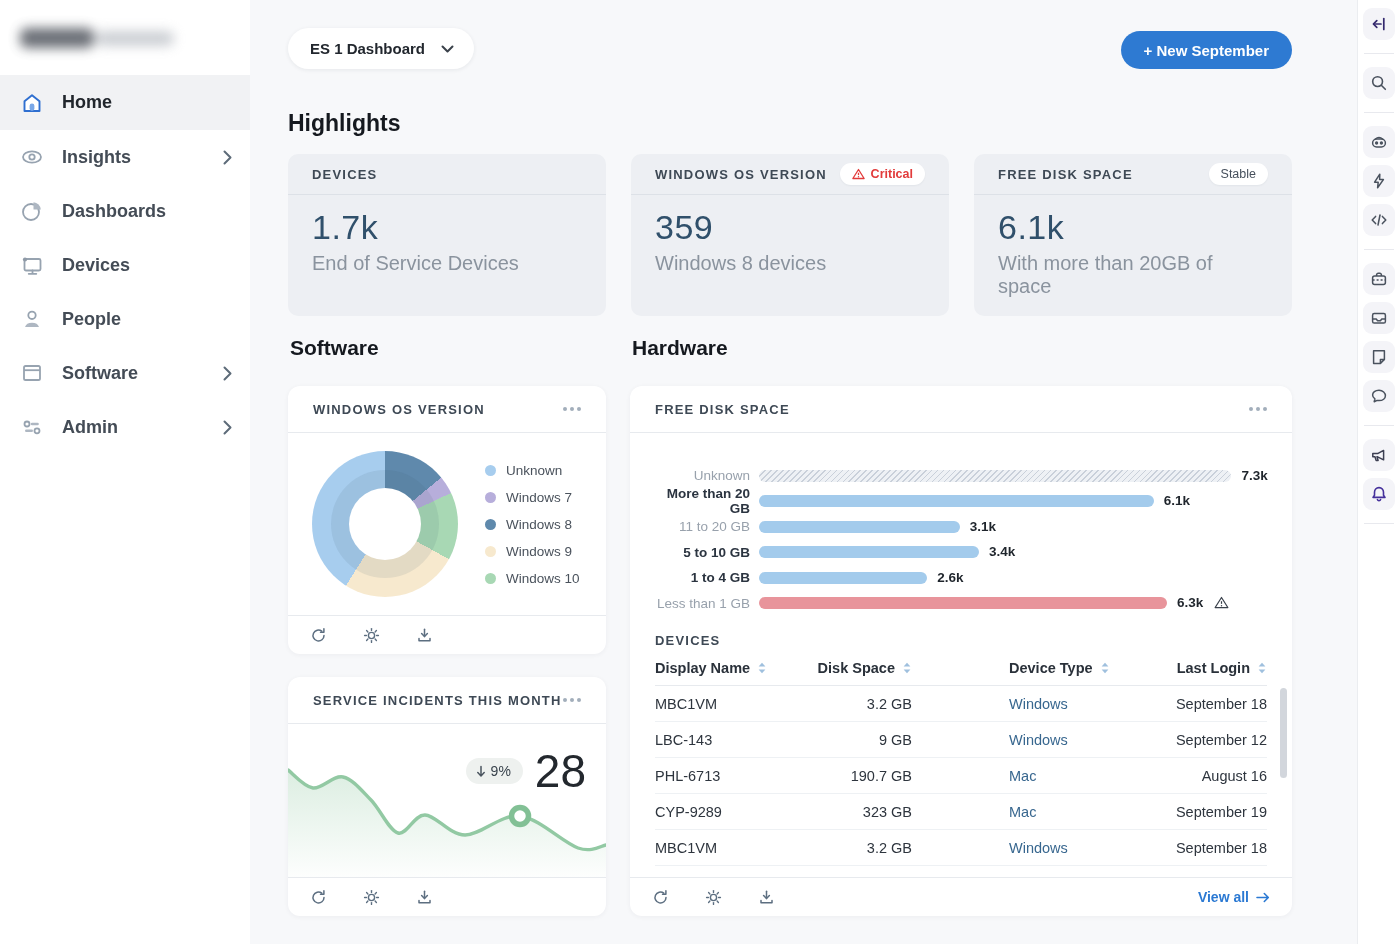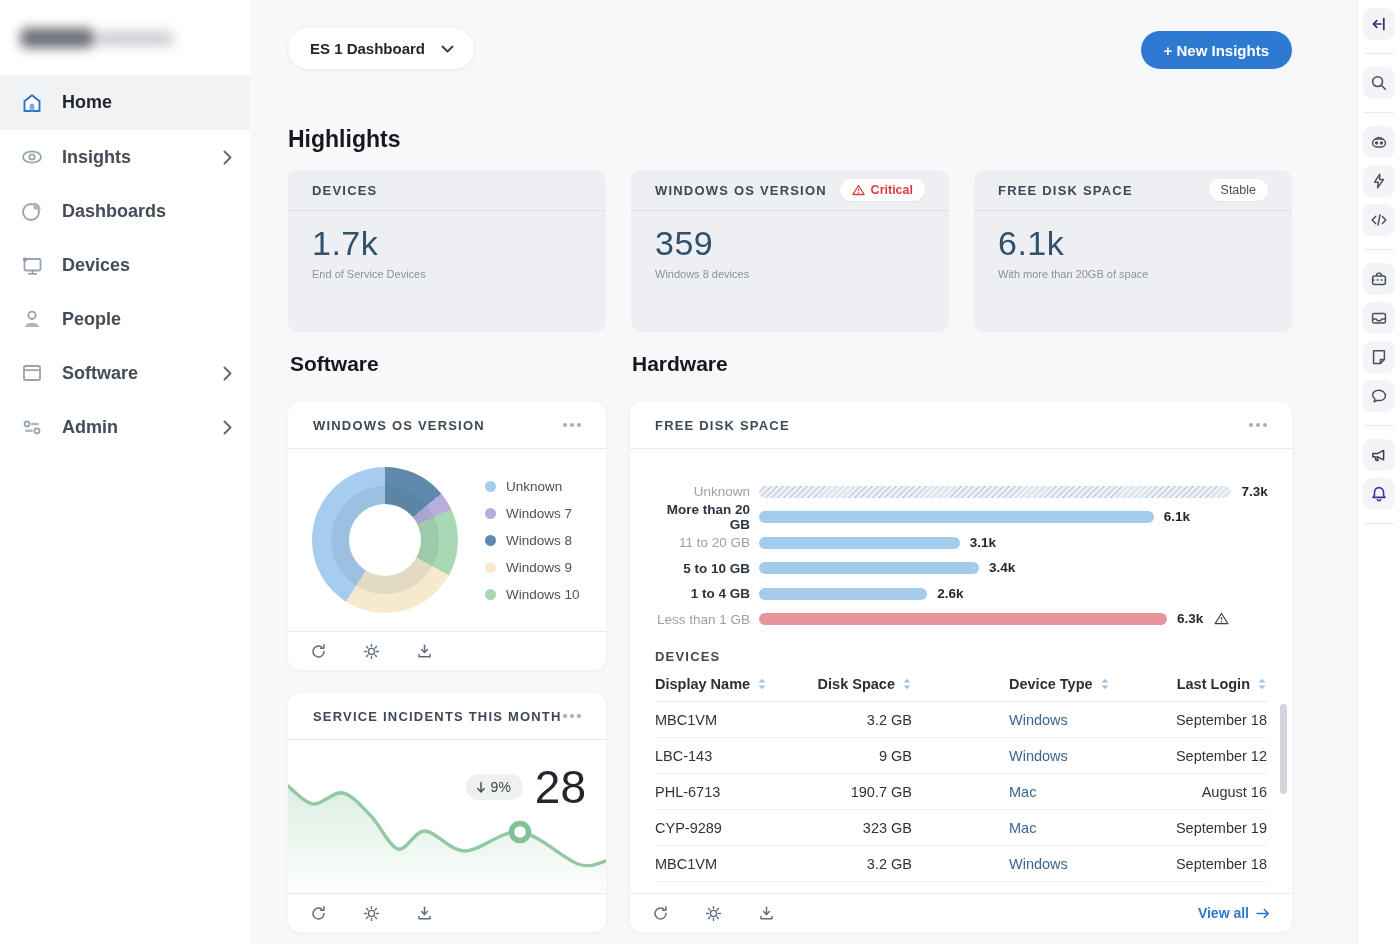--- a/index.html
+++ b/index.html
@@ -25,31 +25,31 @@
   .rail-btn { width:32px; height:32px; border-radius:9px; background:#f4f4f8; display:flex; align-items:center; justify-content:center; margin-bottom:7px; cursor:pointer; }
   .rail-div { width:30px; height:1px; background:#e8e9ee; margin:6px 0 13px; }
 
   
   .main { position:absolute; left:250px; right:43px; top:0; height:100%; padding:28px 65px 0 38px; }
   .topbar { display:flex; justify-content:space-between; align-items:flex-start; }
   .selector { display:inline-flex; align-items:center; gap:16px; background:#fff; border-radius:21px; height:41px; padding:0 20px 0 22px;
               box-shadow:0 1px 4px rgba(25,35,50,.08); font-weight:700; font-size:15px; color:#22272e; cursor:pointer; }
   .btn-new { background:#2e7ad2; color:#fff; height:38px; border-radius:19px; padding:0 23px; font-size:15px; font-weight:600;
              display:inline-flex; align-items:center; margin-top:3px; border:none; cursor:pointer; }
-  .h1 { font-size:23px; font-weight:600; color:#15191f; margin-top:57px; }
+  .h1 { font-size:23px; font-weight:600; color:#15191f; margin-top:41px; }
   .h2 { font-size:21px; font-weight:600; color:#15191f; margin:0 0 26px 2px; }
 
   
   .cards-row { display:grid; grid-template-columns:1fr 1fr 1fr; gap:25px; margin-top:17px; }
   .hcard { background:#edeff3; border-radius:10px; height:162px; }
   .hcard-head { height:41px; display:flex; align-items:center; justify-content:space-between; padding:0 24px; border-bottom:1px solid #dde1e7; }
   .card-title { font-size:13px; font-weight:700; letter-spacing:1.2px; color:#3e4955; }
   .hcard-body { padding:13px 24px 0; }
   .hcard-value { font-size:34px; font-weight:300; color:#30506b; letter-spacing:.5px; line-height:1.15; }
-  .hcard-sub { font-size:11px; color:#8a939e; margin-top:5px; }
+  .hcard-sub { font-size:20px; color:#8a939e; margin-top:5px; }
   .badge { background:#fff; border-radius:13px; padding:4px 12px; font-size:12.5px; display:flex; gap:6px; align-items:center; box-shadow:0 1px 2px rgba(25,35,50,.05); }
   .badge.critical { color:#e23b3b; font-weight:600; }
   .badge.stable { color:#46505c; }
 
   
   .columns { display:grid; grid-template-columns:318px 1fr; gap:24px; margin-top:20px; align-items:start; }
   .card { background:#fff; border-radius:12px; box-shadow:0 1px 5px rgba(30,40,60,.05); }
   .card-head { height:47px; display:flex; align-items:center; justify-content:space-between; padding:0 25px; border-bottom:1px solid #e7eaee; }
   .dots { display:flex; gap:3px; cursor:pointer; padding:4px 0; }
   .dots i { width:4px; height:4px; border-radius:50%; background:#a2aebb; }
@@ -272,21 +272,21 @@
 
 <div class="main">
 
   <div class="topbar">
     <div class="selector">
       <span>ES 1 Dashboard</span>
       <svg width="13" height="8" viewBox="0 0 13 8">
           <path d="M1.5 1.5 L6.5 6.5 L11.5 1.5" fill="none" stroke="#3a414a" stroke-width="2" stroke-linecap="round" stroke-linejoin="round"></path>
         </svg>
     </div>
-    <button class="btn-new">+ New Insights</button>
+    <button class="btn-new">+ New September</button>
   </div>
 
   <div class="h1">Highlights</div>
 
   <div class="cards-row">
     <div class="hcard">
       <div class="hcard-head">
         <span class="card-title">DEVICES</span>
       </div>
       <div class="hcard-body">

